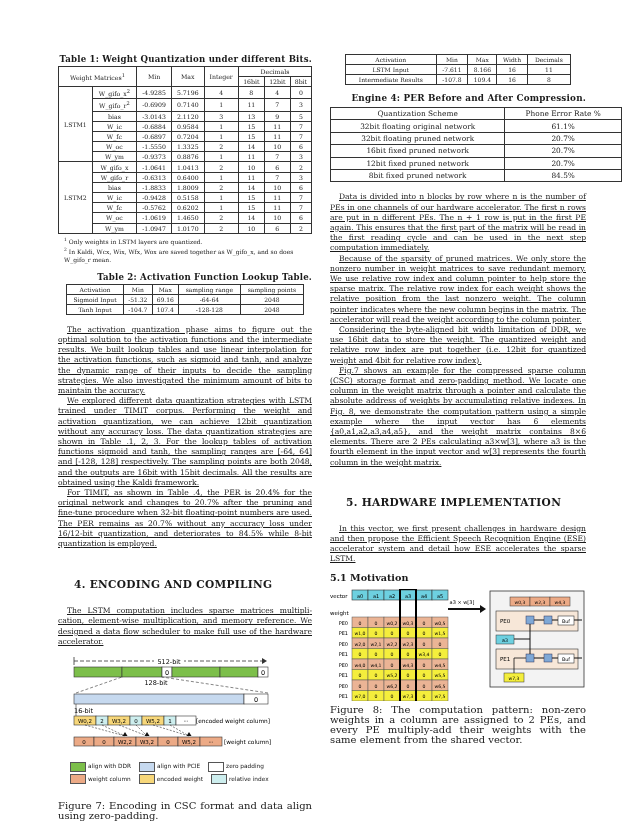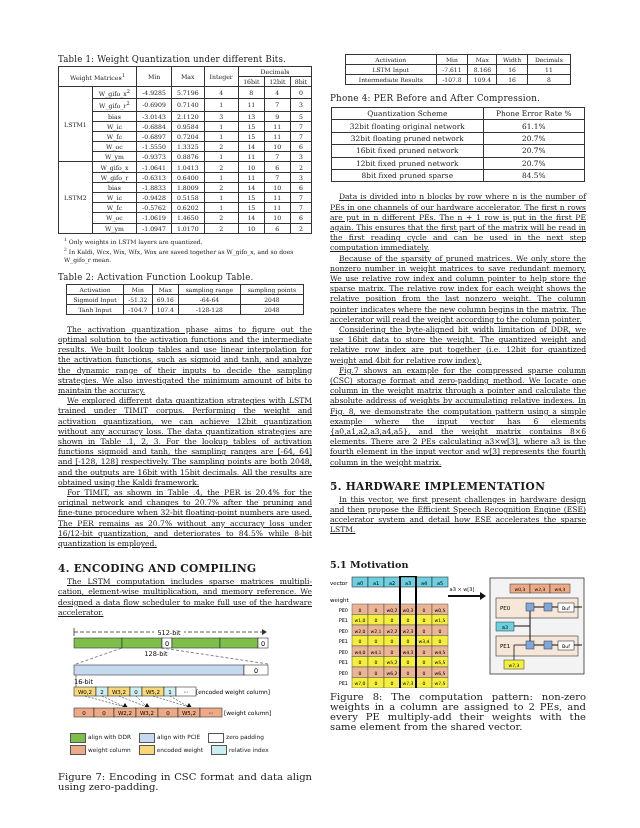--- a/index.html
+++ b/index.html
@@ -1,33 +1,33 @@
 <!DOCTYPE html>
 <html><head>
 <meta charset="utf-8">
 <style>
   html, body { margin: 0; padding: 0; background: #ffffff; }
   body { width: 640px; height: 828px; position: relative; overflow: hidden;
          font-family: "DejaVu Serif", "Liberation Serif", serif; color: #1a1a1a; }
   .col { position: absolute; top: 54px; }
   .col-left { left: 58px; width: 254px; }
   .col-right { left: 330px; width: 256px; }
-  .cap { font-size: 8.6px; text-align: left; letter-spacing: 0.2px; margin: 0 0 2px 0; }
+  .cap { font-size: 8.6px; text-align: right; letter-spacing: 0.2px; margin: 0 0 2px 0; font-weight: bold; }
   table { border-collapse: collapse; margin: 0 auto; }
   td, th { border: 0.8px solid #333; font-weight: normal; padding: 0 2px; text-align: center; line-height: 9px; }
   .t1 { font-size: 6.2px; width: 254px; }
   .t1 td, .t1 th { height: 9.2px; }
   .t2 { font-size: 6px; width: 238px; }
   .t3 { font-size: 6px; width: 226px; }
-  .t4 { font-size: 7.4px; width: 254px; }
+  .t4 { font-size: 7.4px; width: 292px; }
   .t4 td, .t4 th { height: 11.4px; line-height: 11px; }
   .notes { font-size: 6px; line-height: 8px; margin: 2px 0 0 6px; }
   .notes sup { font-size: 4.5px; }
   p.body { font-size: 7.6px; line-height: 10.2px; margin: 0; text-align: justify; text-indent: 9px; hyphens: manual; text-decoration: underline; }
-  h2 { font-size: 10.6px; font-weight: bold; margin: 0; letter-spacing: 0.3px; }
+  h2 { font-size: 10.6px; font-weight: bold; margin: 16px; letter-spacing: 0.3px; }
   h3 { font-size: 9.6px; font-weight: bold; margin: 0; }
   .figcap { font-size: 10px; line-height: 10.2px; text-align: justify; }
   svg text { font-family: "DejaVu Sans", "Liberation Sans", sans-serif; }
 </style>
 </head>
 <body>
 
 <div class="col col-left">
 
   <div class="cap">Table 1: Weight Quantization under different Bits.</div>
@@ -323,21 +323,21 @@
         <tr>
           <td>Intermediate Results</td>
           <td>-107.8</td>
           <td>109.4</td>
           <td>16</td>
           <td>8</td>
         </tr>
       </tbody>
   </table>
 
-  <div class="cap" style="margin-top:8px;font-size:8.8px">Phone 4: PER Before and After Compression.</div>
+  <div class="cap" style="margin-top:8px;font-size:8.8px">Engine 4: PER Before and After Compression.</div>
   <table class="t4" style="margin-top:4px">
     <thead>
         <tr id="t4-head">
           <th>Quantization Scheme</th>
           <th>Phone Error Rate %</th>
         </tr>
       </thead>
     <tbody id="t4-body">
         <tr>
           <td>32bit floating original network</td>
@@ -349,36 +349,36 @@
         </tr>
         <tr>
           <td>16bit fixed pruned network</td>
           <td>20.7%</td>
         </tr>
         <tr>
           <td>12bit fixed pruned network</td>
           <td>20.7%</td>
         </tr>
         <tr>
-          <td>8bit fixed pruned sparse</td>
+          <td>8bit fixed pruned network</td>
           <td>84.5%</td>
         </tr>
       </tbody>
   </table>
 
   <div style="height:10px"></div>
   <p class="body">Data is divided into n blocks by row where n is the number of PEs in one channels of our hardware accelerator. The first n rows are put in n different PEs. The n + 1 row is put in the first PE again. This ensures that the first part of the matrix will be read in the first reading cycle and can be used in the next step computation immediately.</p>
   <p class="body">Because of the sparsity of pruned matrices. We only store the nonzero number in weight matrices to save redundant memory. We use relative row index and column pointer to help store the sparse matrix. The relative row index for each weight shows the relative position from the last nonzero weight. The column pointer indicates where the new column begins in the matrix. The accelerator will read the weight according to the column pointer.</p>
   <p class="body">Considering the byte-aligned bit width limitation of DDR, we use 16bit data to store the weight. The quantized weight and relative row index are put together (i.e. 12bit for quan­tized weight and 4bit for relative row index).</p>
   <p class="body">Fig.7 shows an example for the compressed sparse column (CSC) storage format and zero-padding method. We locate one column in the weight matrix through a pointer and cal­culate the absolute address of weights by accumulating rel­ative indexes. In Fig. 8, we demonstrate the computation pattern using a simple example where the input vector has 6 elements {a0,a1,a2,a3,a4,a5}, and the weight matrix con­tains 8×6 elements. There are 2 PEs calculating a3×w[3], where a3 is the fourth element in the input vector and w[3] represents the fourth column in the weight matrix.</p>
 
   <div style="height:12px"></div>
   <h2>5.   HARDWARE IMPLEMENTATION</h2>
   <p class="body" style="margin-top:3px">In this vector, we first present challenges in hardware design and then propose the Efficient Speech Recognition Engine (ESE) accelerator system and detail how ESE accel­erates the sparse LSTM.</p>
-  <h3 style="margin-top:23px">5.1   Motivation</h3>
+  <h3 style="margin-top:7px">5.1   Motivation</h3>
 
   <svg id="fig8" width="256" height="112" viewBox="0 0 256 112" style="display:block;margin-top:6px">
     <text x="0" y="9" font-size="5.5">vector</text>
     <text x="0" y="26" font-size="5.5">weight</text>
     <g id="fig8-vector">
         <rect x="22" y="1" width="16" height="10" fill="#6dd0e0" stroke="#333" stroke-width="0.6"></rect>
         <text x="30" y="8.5" font-size="5" text-anchor="middle">a0</text>
         <rect x="38" y="1" width="16" height="10" fill="#6dd0e0" stroke="#333" stroke-width="0.6"></rect>
         <text x="46" y="8.5" font-size="5" text-anchor="middle">a1</text>
         <rect x="54" y="1" width="16" height="10" fill="#6dd0e0" stroke="#333" stroke-width="0.6"></rect>

